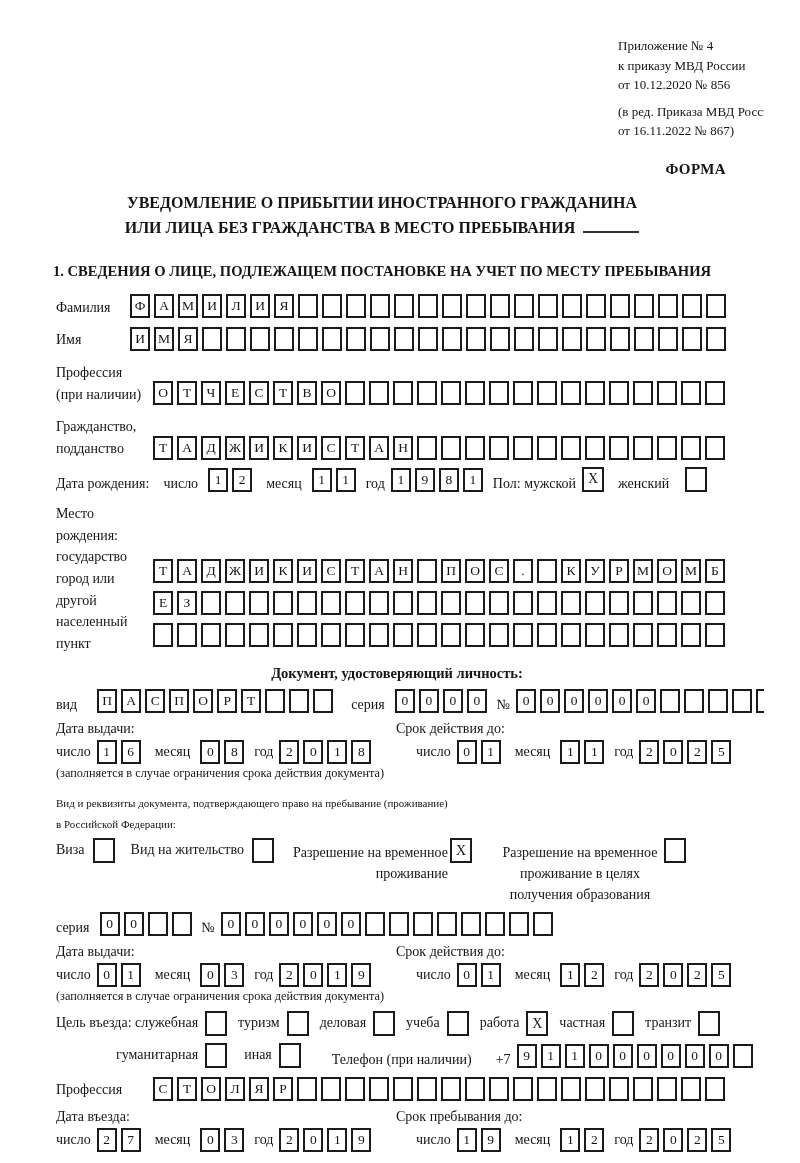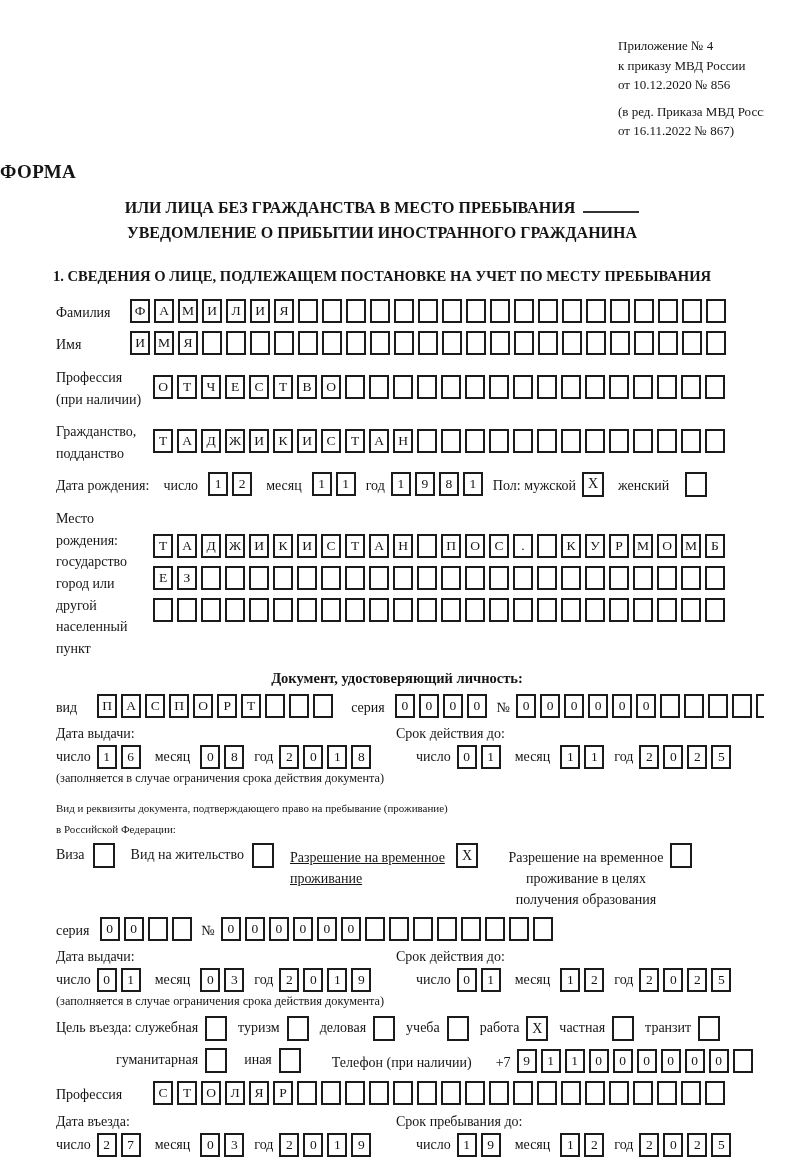--- a/index.html
+++ b/index.html
@@ -1,25 +1,25 @@
 <!DOCTYPE html>
 <html><head>
 <meta charset="utf-8">
 <style>
   html,body{margin:0;padding:0;background:#fff;}
   body{width:800px;height:1163px;font-family:"Liberation Serif","DejaVu Serif",serif;color:#151515;}
   .page{position:relative;width:764px;height:1163px;overflow:hidden;}
   .refblock{margin:36px 0 0 618px;font-size:13px;line-height:1.5;width:180px;}
   .refblock .sub{margin-top:7px;}
-  .forma{margin-top:20px;padding-right:38px;font-weight:bold;font-size:19px;letter-spacing:.4px;}
+  .forma{margin-top:20px;padding-right:38px;text-align:right;font-weight:bold;font-size:15px;letter-spacing:.4px;}
   .title{margin-top:12px;text-align:center;font-weight:bold;font-size:16px;line-height:1.6;}
   .blank-line{display:inline-block;width:56px;border-bottom:2px solid #333;height:.95em;margin-left:8px;}
   .sec-heading{margin-top:22px;text-align:center;font-weight:bold;font-size:14.6px;}
   .form-body{padding:6px 26px 0 56px;font-size:14px;}
-  .row{display:flex;align-items:center;margin-top:7px;}
+  .row{display:flex;align-items:flex-end;margin-top:7px;}
   .lbl{flex:0 0 auto;padding-top:4px;line-height:1.55;}
   .w74{width:74px;}
   .w96{width:97px;}
   .cells{display:flex;flex-wrap:nowrap;}
   .cell{box-sizing:border-box;flex:0 0 auto;width:20px;height:24px;border:2px solid #1b1b1b;margin-right:4px;
         display:flex;align-items:center;justify-content:center;font-size:13.5px;background:#fff;}
   .cbox{box-sizing:border-box;display:inline-flex;flex:0 0 auto;width:22px;height:25px;border:2px solid #1b1b1b;
         align-items:center;justify-content:center;font-size:14px;background:#fff;}
   .inline-lbl{padding-top:4px;white-space:nowrap;}
   .ml6{margin-left:6px;} .ml10{margin-left:10px;} .ml14{margin-left:14px;} .ml20{margin-left:20px;}
@@ -28,21 +28,21 @@
   .dates{display:flex;margin-top:8px;}
   .dc-left{width:340px;}
   .dc-right{flex:1;}
   .dhead{text-align:left;font-size:14px;margin-bottom:3px;}
   .dline{display:flex;align-items:flex-start;}
   .note-right{font-size:12.3px;margin-top:2px;padding-right:2px;}
   .intro{margin-top:12px;font-size:11px;line-height:1.9;}
   .options{display:flex;align-items:flex-start;margin-top:4px;}
   .opt{display:flex;align-items:flex-start;margin-right:16px;}
   .opt .txt{padding-top:4px;margin-right:8px;white-space:nowrap;}
-  .opt .wrap2{width:158px;text-align:left;white-space:normal;padding-top:4px;margin-right:8px;line-height:1.5;text-decoration:underline;}
+  .opt .wrap2{width:158px;text-align:right;white-space:normal;padding-top:4px;margin-right:2px;line-height:1.5;}
   .opt .wrap3{width:168px;text-align:center;white-space:normal;padding-top:4px;margin-left:8px;line-height:1.5;}
   .pitem{display:flex;align-items:flex-start;margin-right:11px;}
   .pitem .txt{padding-top:4px;margin-right:7px;white-space:nowrap;}
   .repcell-rows .cells{margin-bottom:8px;}
 </style>
 </head>
 <body>
 
 <div class="page">
 
@@ -50,22 +50,22 @@
     <div>Приложение № 4</div>
     <div>к приказу МВД России</div>
     <div>от 10.12.2020 № 856</div>
     <div class="sub">(в ред. Приказа МВД России</div>
     <div>от 16.11.2022 № 867)</div>
   </div>
 
   <div class="forma">ФОРМА</div>
 
   <div class="title">
+    <div>УВЕДОМЛЕНИЕ О ПРИБЫТИИ ИНОСТРАННОГО ГРАЖДАНИНА</div>
     <div><span>ИЛИ ЛИЦА БЕЗ ГРАЖДАНСТВА В МЕСТО ПРЕБЫВАНИЯ</span><span class="blank-line"></span></div>
-    <div>УВЕДОМЛЕНИЕ О ПРИБЫТИИ ИНОСТРАННОГО ГРАЖДАНИНА</div>
   </div>
 
   <div class="sec-heading">1. СВЕДЕНИЯ О ЛИЦЕ, ПОДЛЕЖАЩЕМ ПОСТАНОВКЕ НА УЧЕТ ПО МЕСТУ ПРЕБЫВАНИЯ</div>
 
   <div class="form-body">
 
     <div class="row">
       <div class="lbl w74">Фамилия</div>
       <div class="cells">
           <span class="cell">Ф</span>

